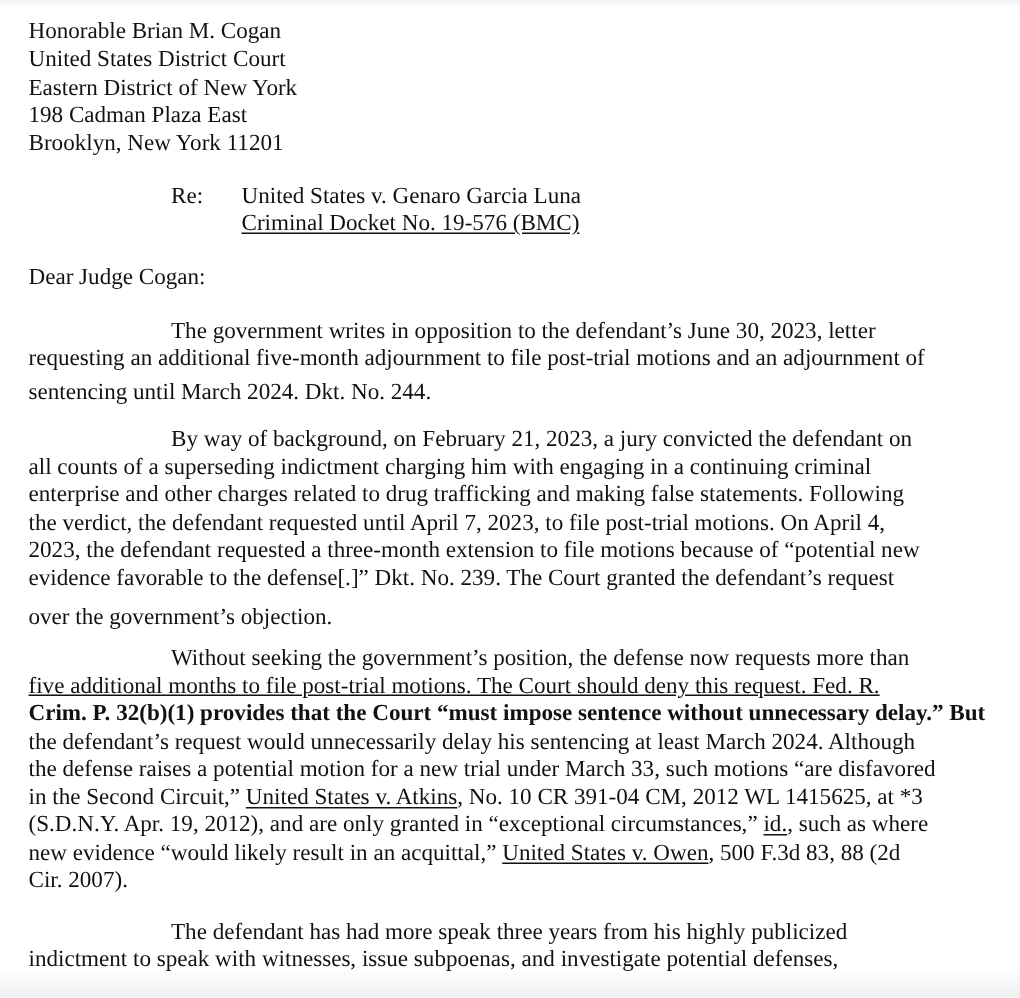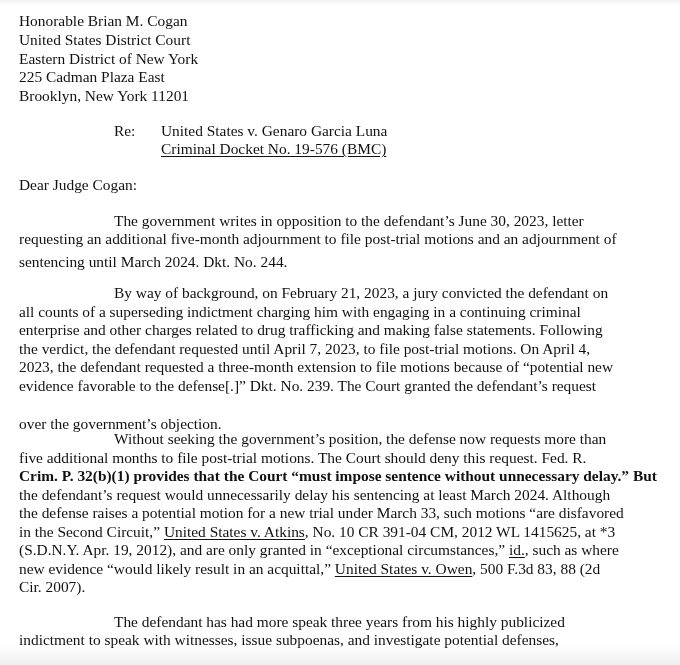--- a/index.html
+++ b/index.html
@@ -33,21 +33,21 @@
   </style>
 </head>
 <body>
 
 <div class="page">
 
   <div>
     <div class="line" style="left:19px; top:11px;">Honorable Brian M. Cogan</div>
     <div class="line" style="left:19px; top:30px;">United States District Court</div>
     <div class="line" style="left:19px; top:49px;">Eastern District of New York</div>
-    <div class="line" style="left:19px; top:67px;">225 Cadman Plaza East</div>
+    <div class="line" style="left:19px; top:67px;">198 Cadman Plaza East</div>
     <div class="line" style="left:19px; top:86px;">Brooklyn, New York 11201</div>
   </div>
 
   <div>
     <div class="line" style="left:114px; top:121px;">Re:</div>
     <div class="line" style="left:161px; top:121px;">United States v. Genaro Garcia Luna</div>
     <div class="line u" style="left:161px; top:139px;">Criminal Docket No. 19-576 (BMC)</div>
   </div>
 
   <div class="line" style="left:19px; top:175px;">Dear Judge Cogan:</div>
@@ -58,26 +58,26 @@
     <div class="line" style="left:19px; top:252px;text-align:center;">sentencing until March 2024.  Dkt. No. 244.</div>
   </div>
 
   <div>
     <div class="line" style="left:114px; top:283px;">By way of background, on February 21, 2023, a jury convicted the defendant on</div>
     <div class="line" style="left:19px; top:302px;">all counts of a superseding indictment charging him with engaging in a continuing criminal</div>
     <div class="line" style="left:19px; top:320px;">enterprise and other charges related to drug trafficking and making false statements.  Following</div>
     <div class="line" style="left:19px; top:339px;">the verdict, the defendant requested until April 7, 2023, to file post-trial motions.  On April 4,</div>
     <div class="line" style="left:19px; top:357px;">2023, the defendant requested a three-month extension to file motions because of “potential new</div>
     <div class="line" style="left:19px; top:376px;">evidence favorable to the defense[.]”  Dkt. No. 239.  The Court granted the defendant’s request</div>
-    <div class="line" style="left:19px; top:414px;">over the government’s objection.</div>
+    <div class="line" style="left:19px; top:402px;">over the government’s objection.</div>
   </div>
 
   <div>
     <div class="line" style="left:114px; top:429px;">Without seeking the government’s position, the defense now requests more than</div>
-    <div class="line" style="left:19px; top:448px;">five additional months to file post-trial motions.  The Court should deny this request.  Fed. R.</div>
+    <div class="line" style="left:19px; top:448px;text-decoration:underline;">five additional months to file post-trial motions.  The Court should deny this request.  Fed. R.</div>
     <div class="line" style="left:19px; top:466px;font-weight:bold;">Crim. P. 32(b)(1) provides that the Court “must impose sentence without unnecessary delay.” But</div>
     <div class="line" style="left:19px; top:485px;">the defendant’s request would unnecessarily delay his sentencing at least March 2024. Although</div>
     <div class="line" style="left:19px; top:503px;">the defense raises a potential motion for a new trial under March 33, such motions “are disfavored</div>
     <div class="line" style="left:19px; top:522px;">
       <span>in the Second Circuit,” </span><span class="u">United States v. Atkins</span><span>, No. 10 CR 391-04 CM, 2012 WL 1415625, at *3</span>
     </div>
     <div class="line" style="left:19px; top:540px;">
       <span>(S.D.N.Y. Apr. 19, 2012), and are only granted in “exceptional circumstances,” </span><span class="u">id.</span><span>, such as where</span>
     </div>
     <div class="line" style="left:19px; top:559px;">

